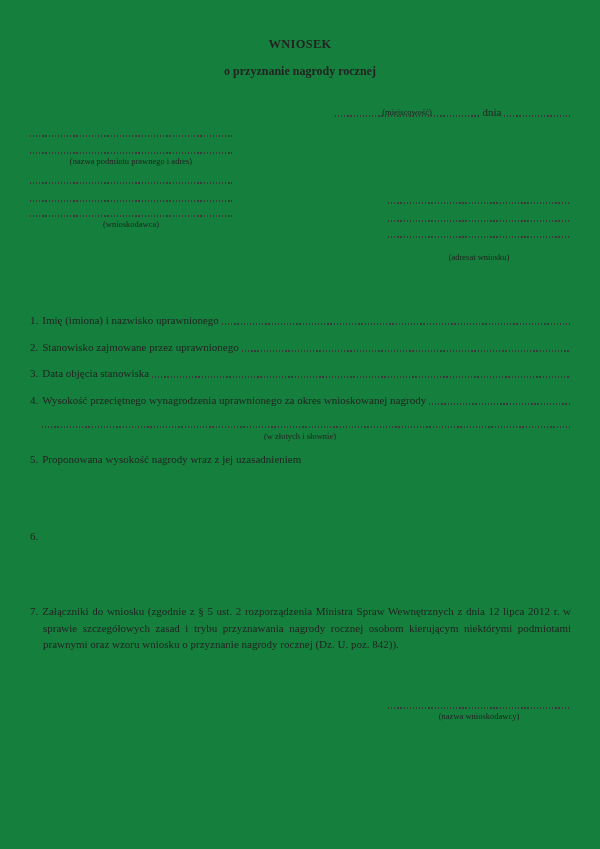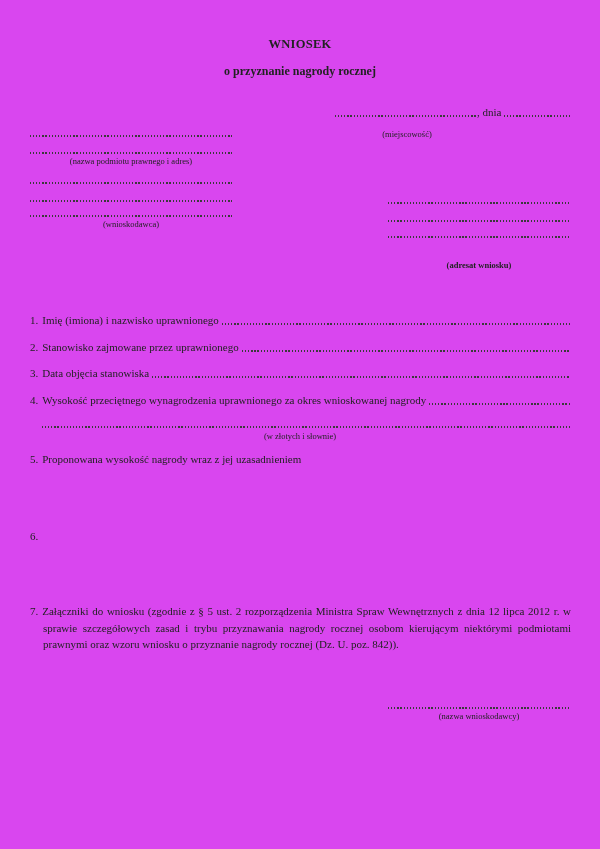--- a/index.html
+++ b/index.html
@@ -5,21 +5,21 @@
   * { margin: 0; padding: 0; box-sizing: border-box; }
   html, body { background: #ffffff; }
   body {
     width: 600px; height: 849px;
     font-family: "Liberation Serif", serif;
     color: #222222;
   }
   .page {
     position: relative;
     width: 600px; height: 849px;
-    background: #d946ef;
+    background: #15803d;
     overflow: hidden;
     padding-left: 48px;
   }
   .abs { position: absolute; }
 
   .title {
     top: 37px; left: 0; width: 600px;
     text-align: center; font-weight: bold;
     font-size: 12.5px; line-height: 14px; letter-spacing: 0.3px;
   }
@@ -40,27 +40,27 @@
   }
 
   .date-row {
     top: 105px; left: 335px; width: 235px;
     display: flex; align-items: baseline;
     font-size: 11px; line-height: 14px;
   }
   .date-row .seg-place { width: 142px; flex: none; align-self: flex-end; margin-bottom: 2px; }
   .date-row .sep { flex: none; white-space: pre; }
   .date-row .seg-date { flex: 1; align-self: flex-end; margin-bottom: 2px; margin-left: 3px; }
-  .place-caption { top: 129px; left: 337px; width: 140px; }
+  .place-caption { top: 107px; left: 337px; width: 140px; }
 
   .ln { left: 30px; width: 202px; }
   .addr-caption-1 { top: 156px; left: 30px; width: 202px; }
   .addr-caption-2 { top: 219px; left: 30px; width: 202px; font-family: Liberation Serif, serif; }
   .rln { left: 388px; width: 182px; }
-  .addressee-caption { top: 260px; left: 388px; width: 182px; font-weight: bold; }
+  .addressee-caption { top: 252px; left: 388px; width: 182px; }
 
   .field {
     left: 30px; width: 540px;
     display: flex; align-items: stretch;
     font-size: 11px; line-height: 14px;
   }
   .field .num { flex: none; margin-right: 4px; }
   .field .label { flex: none; white-space: nowrap; }
   .field .fill {
     flex: 1 1 auto; align-self: flex-end;

